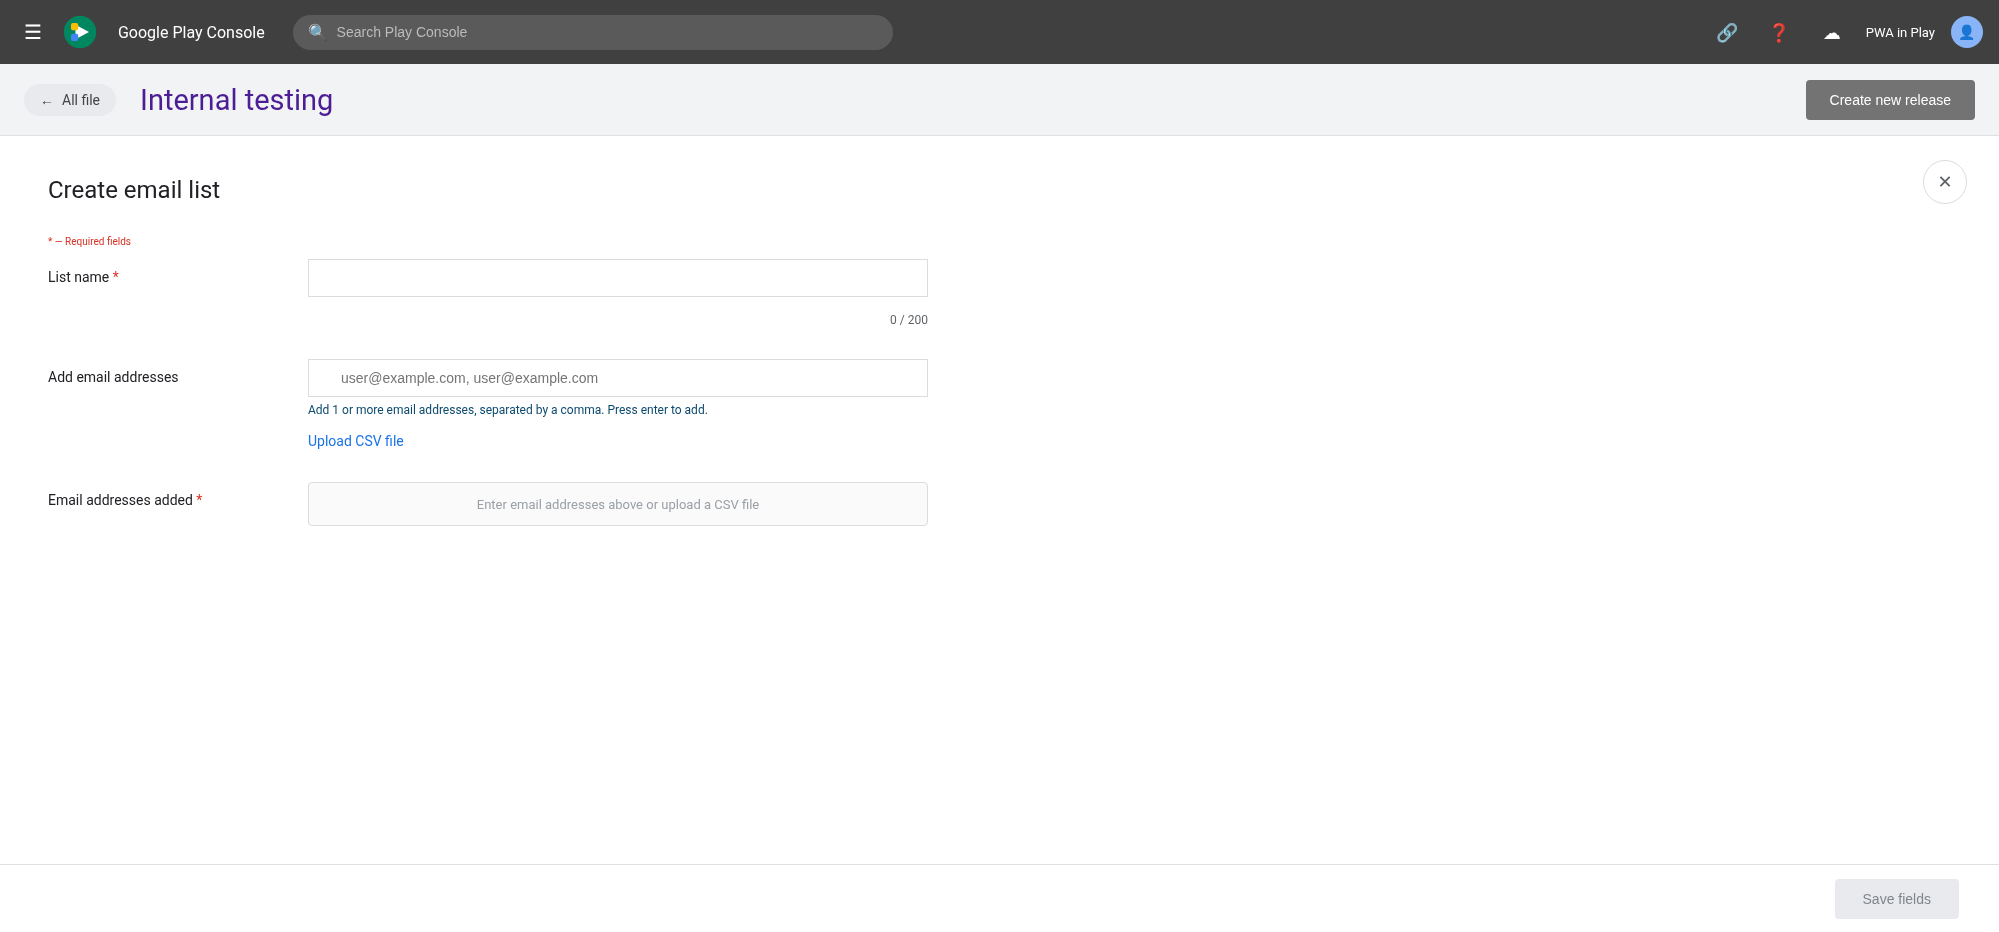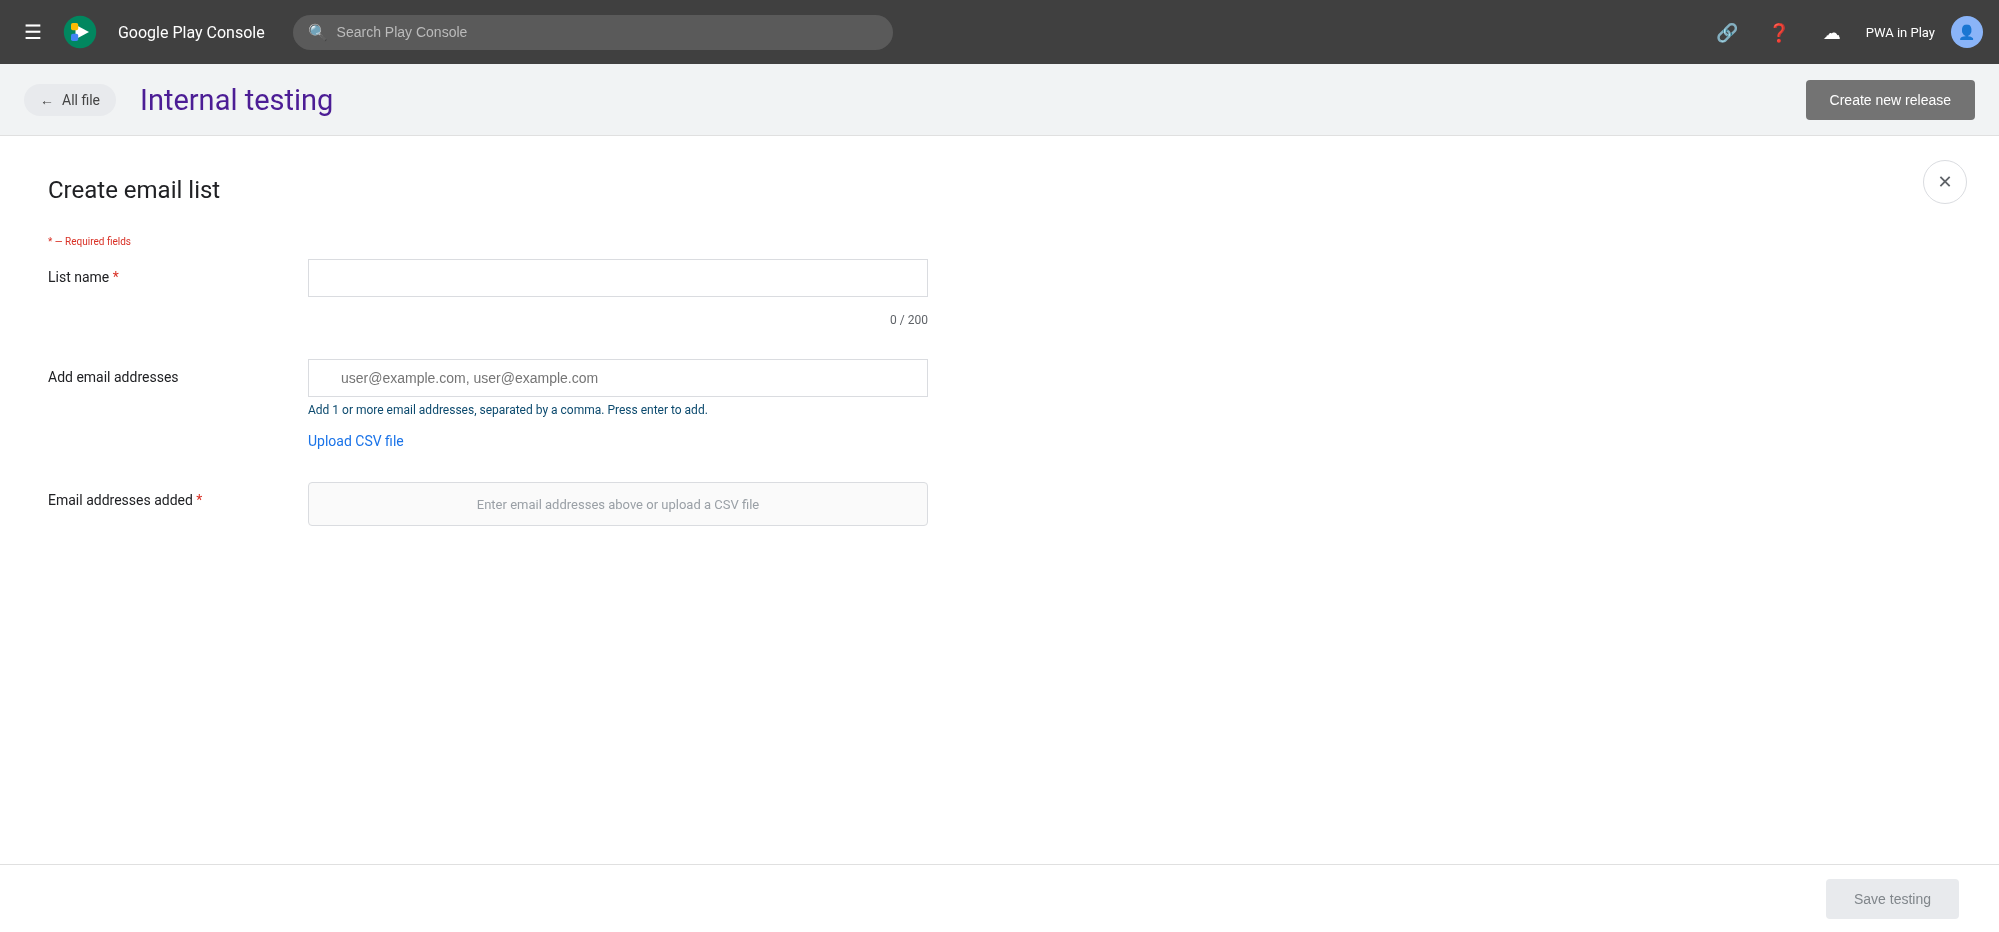--- a/index.html
+++ b/index.html
@@ -351,14 +351,14 @@
         <span class="req"> *</span>
       </div>
       <div class="form-field">
         <div class="email-placeholder-box">Enter email addresses above or upload a CSV file</div>
       </div>
     </div>
   </div>
 </div>
 
 <div class="modal-footer">
-  <button class="save-btn">Save testing</button>
+  <button class="save-btn">Save fields</button>
 </div>
 
 </body></html>

